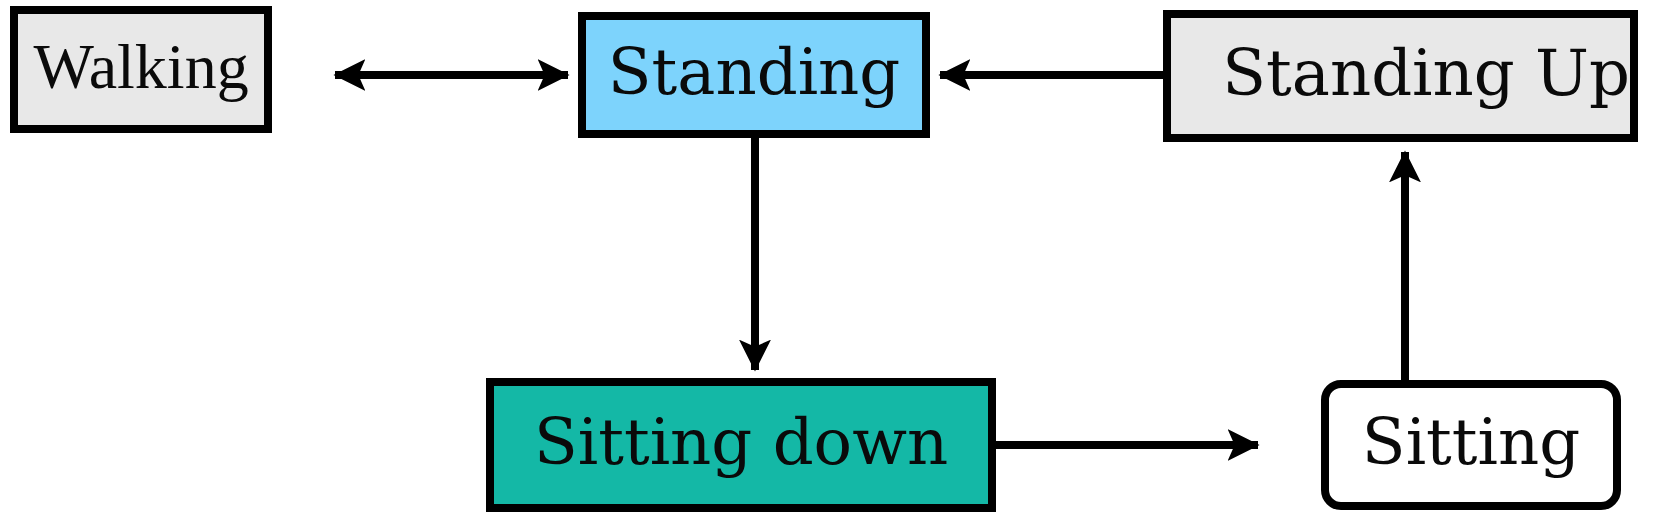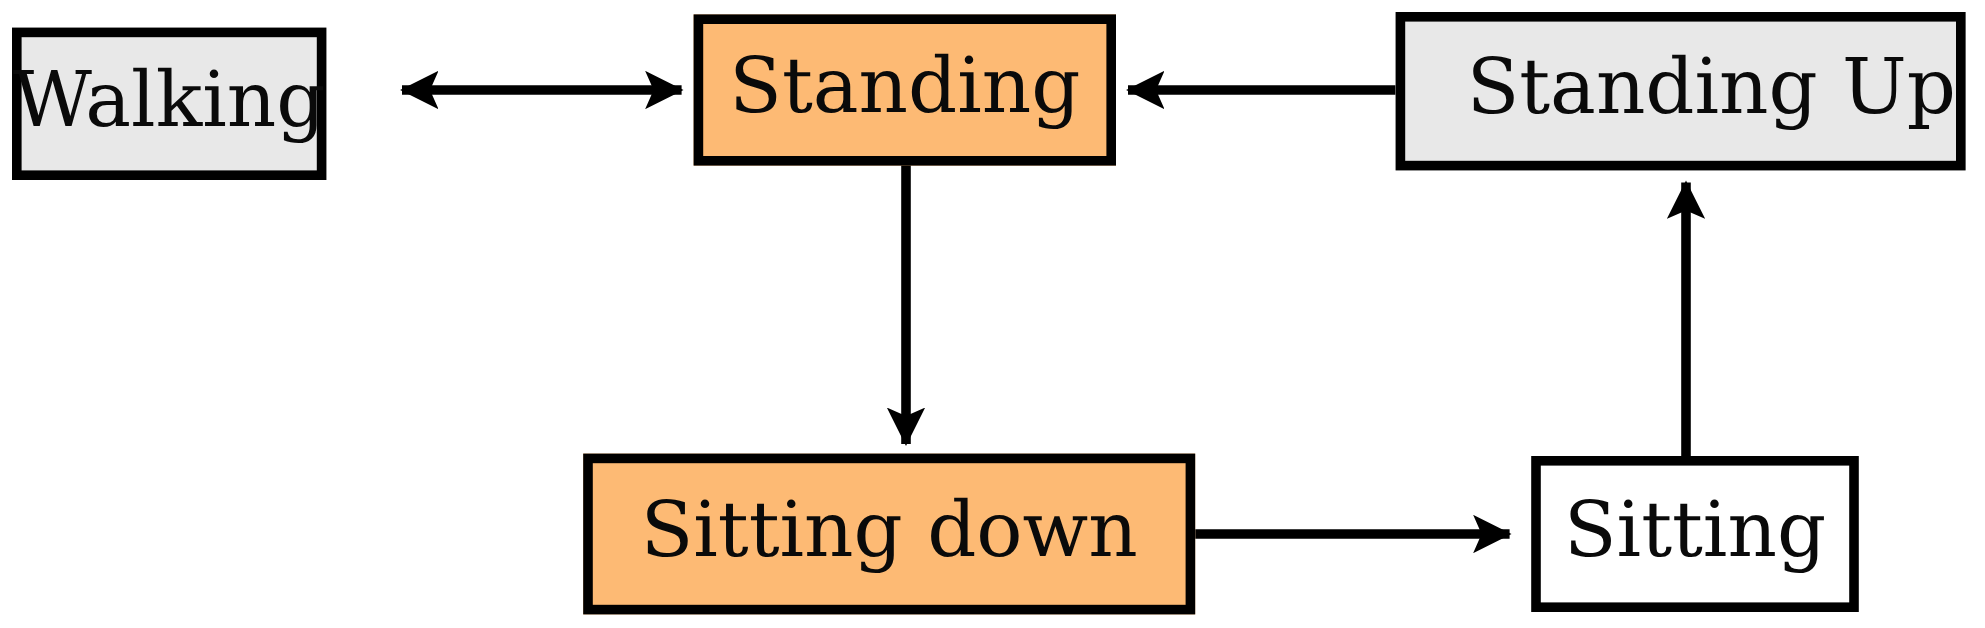--- a/index.html
+++ b/index.html
@@ -31,25 +31,25 @@
     justify-content: center;
     white-space: nowrap;
   }
   .node-label {
     font-size: 64px;
     color: #0a0a0a;
     line-height: 1;
     padding-bottom: 6px;
     letter-spacing: 0px;
   }
-  .node--walking      { left: 10px;   top: 23px;  width: 262px; height: 127px; }
+  .node--walking      { left: 10px;   top: 6px;  width: 262px; height: 127px; font-family: Liberation Serif, serif; }
   .node--standing     { left: 578px;  top: 12px;  width: 352px; height: 126px; }
   .node--standing-up  { left: 1163px; top: 10px;  width: 475px; height: 132px; }
   .node--sitting-down { left: 486px;  top: 378px; width: 510px; height: 134px; }
-  .node--sitting      { left: 1276px; top: 380px; width: 273px; height: 130px; }
+  .node--sitting      { left: 1321px; top: 380px; width: 300px; height: 130px; border-radius: 20px; }
 </style>
 </head>
 <body>
 
 <div class="canvas">
 
   <svg class="edges-layer" width="1654" height="523" viewBox="0 0 1654 523" xmlns="http://www.w3.org/2000/svg">
     <defs>
       <marker id="ah-end" viewBox="0 0 10 10" refX="9.5" refY="5" markerWidth="4" markerHeight="4" orient="auto" markerUnits="strokeWidth">
         <path d="M0,0 L10,5 L0,10 L2.2,5 Z" fill="#000000"></path>
@@ -67,29 +67,29 @@
 
     <line x1="996" y1="445" x2="1258" y2="445" stroke="#000000" stroke-width="8" marker-end="url(#ah-end)"></line>
 
     <line x1="1405" y1="380" x2="1405" y2="152" stroke="#000000" stroke-width="8" marker-end="url(#ah-end)"></line>
   </svg>
 
   <div class="node node--walking" style="background: rgb(232, 232, 232);">
     <span class="node-label">Walking</span>
   </div>
 
-  <div class="node node--standing" style="background: #fdba74;">
+  <div class="node node--standing" style="background: #7dd3fc;">
     <span class="node-label">Standing</span>
   </div>
 
   <div class="node node--standing-up" style="background: rgb(232, 232, 232); justify-content: flex-end;">
     <span class="node-label">Standing Up</span>
   </div>
 
-  <div class="node node--sitting-down" style="background: #fdba74; justify-content: center;">
+  <div class="node node--sitting-down" style="background: #14b8a6; justify-content: center;">
     <span class="node-label">Sitting down</span>
   </div>
 
   <div class="node node--sitting" style="background: rgb(255, 255, 255);">
     <span class="node-label">Sitting</span>
   </div>
 
 </div>
 
 </body></html>

